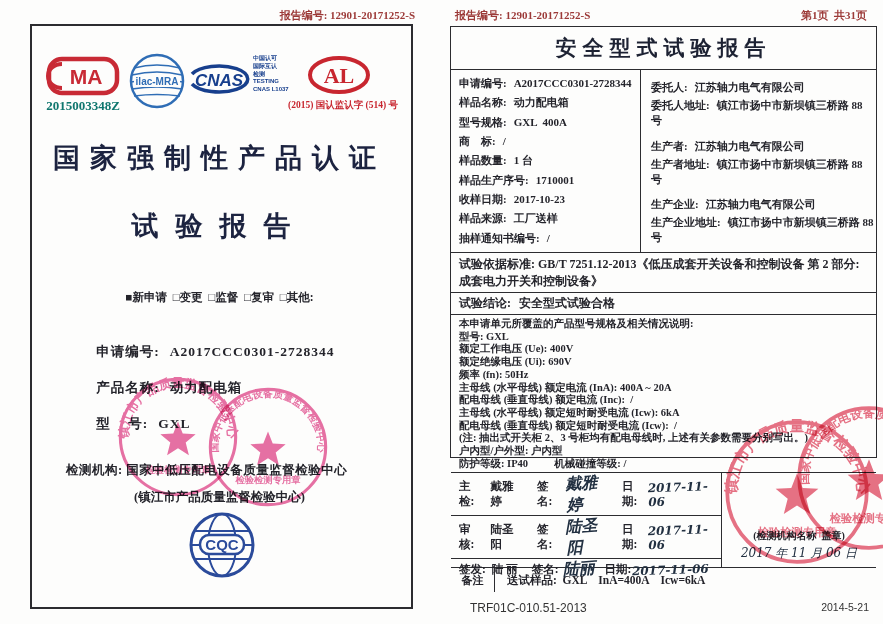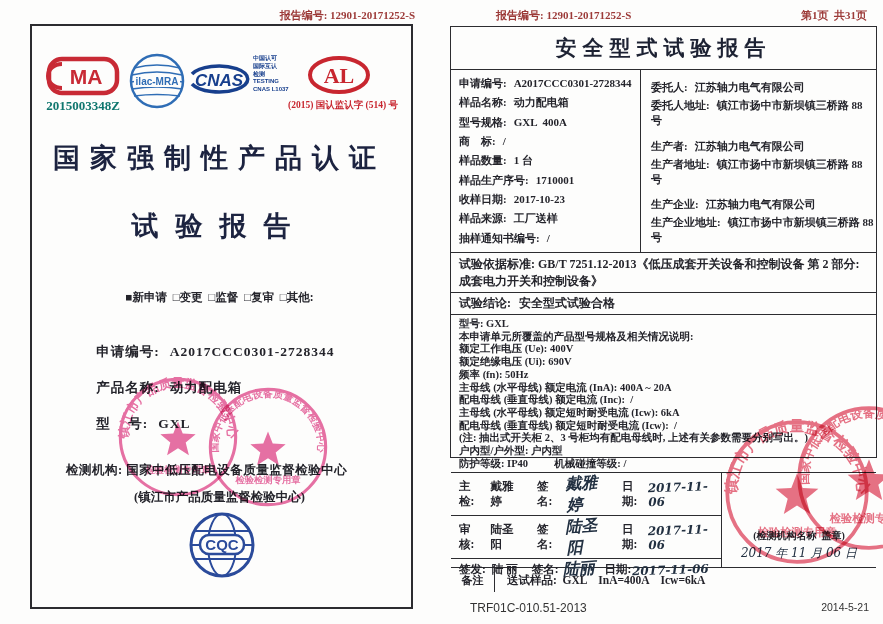--- a/index.html
+++ b/index.html
@@ -2,21 +2,21 @@
 <html><head>
 <meta charset="utf-8">
 <style>
   html,body{margin:0;padding:0;background:#ffffff;}
   #canvas{position:relative;width:883px;height:624px;background:#fdfdfc;overflow:hidden;
           font-family:"Liberation Serif","DejaVu Serif",serif;color:#24242b;}
   .page{position:absolute;top:0;height:624px;overflow:hidden;}
   #page-left{left:0;width:441px;}
   #page-right{left:441px;width:442px;}
   .abs{position:absolute;}
-  .red-ink{color:#9c3a38;margin-left:41px;}
+  .red-ink{color:#9c3a38;}
   .pre{white-space:pre-wrap;}
 
   
   .lp-report-no{top:8px;right:26px;font-size:11px;font-weight:bold;}
   .lp-frame{left:30px;top:24px;width:379px;height:581px;border:2px solid #2c2c30;}
   .cma-svg{left:46px;top:56px;width:74px;height:40px;color:#c82a35;}
   .cma-number{left:38px;top:98px;width:90px;text-align:center;font-size:13px;font-weight:bold;color:#0f766e;}
   .ilac-svg{left:128px;top:52px;width:58px;height:58px;color:#2f6db5;}
   .cnas-svg{left:188px;top:60px;width:62px;height:38px;color:#173f8d;}
   .cnas-text{left:253px;top:55px;width:52px;font-size:6px;line-height:7.8px;font-weight:bold;color:#173f8d;font-family:"Liberation Sans",sans-serif;}
@@ -194,22 +194,22 @@
         </div>
       </div>
 
       <div class="rp-standard">试验依据标准: GB/T 7251.12-2013《低压成套开关设备和控制设备 第 2 部分: 成套电力开关和控制设备》</div>
 
       <div class="rp-conclusion">
         <span>试验结论:</span><span class="val">安全型式试验合格</span>
       </div>
 
       <div class="rp-spec">
+        <div class="spec-line">本申请单元所覆盖的产品型号规格及相关情况说明:</div>
         <div class="spec-line">型号: GXL</div>
-        <div class="spec-line">本申请单元所覆盖的产品型号规格及相关情况说明:</div>
         <div class="spec-line">额定工作电压 (Ue): 400V</div>
         <div class="spec-line">额定绝缘电压 (Ui): 690V</div>
         <div class="spec-line">频率 (fn): 50Hz</div>
         <div class="spec-line">主母线 (水平母线) 额定电流 (InA): 400A ~ 20A</div>
         <div class="spec-line">配电母线 (垂直母线) 额定电流 (Inc):  /</div>
         <div class="spec-line">主母线 (水平母线) 额定短时耐受电流 (Icw): 6kA</div>
         <div class="spec-line">配电母线 (垂直母线) 额定短时耐受电流 (Icw):  /</div>
         <div class="spec-line">(注: 抽出式开关柜 2、3 号柜均有配电母线时, 上述有关参数需要分别写出。)</div>
         <div class="spec-line">户内型/户外型: 户内型</div>
         <div class="spec-line">防护等级: IP40          机械碰撞等级: /</div>

